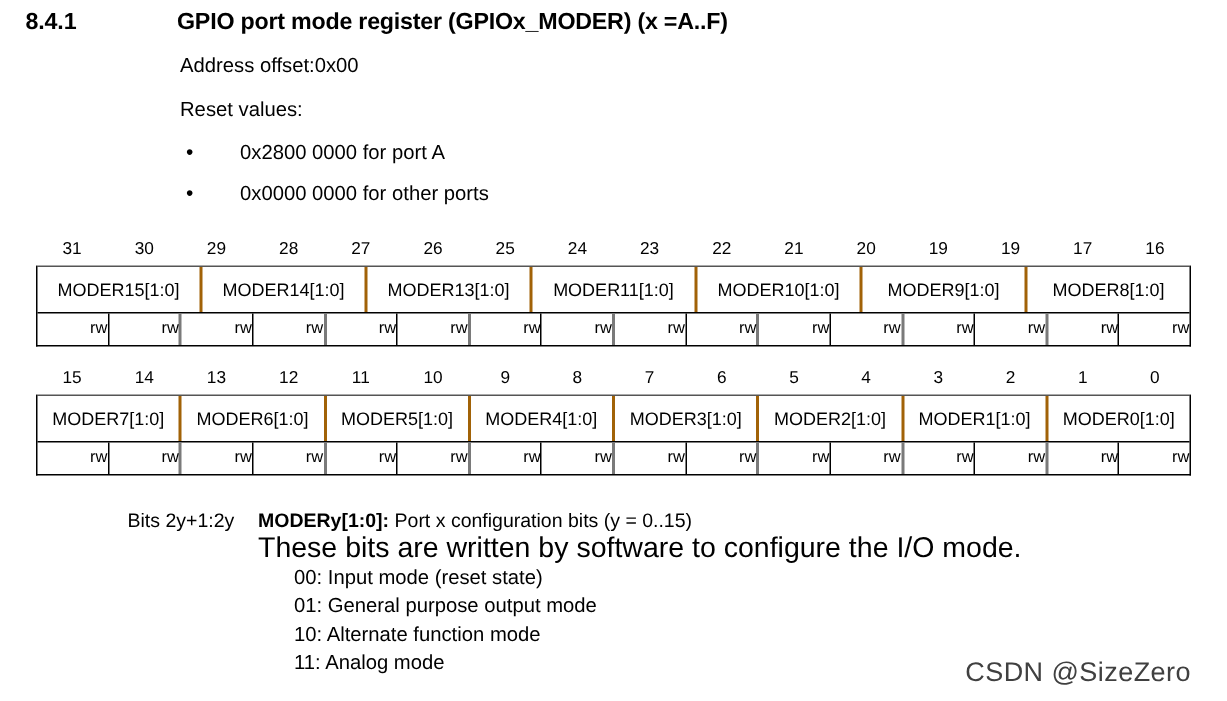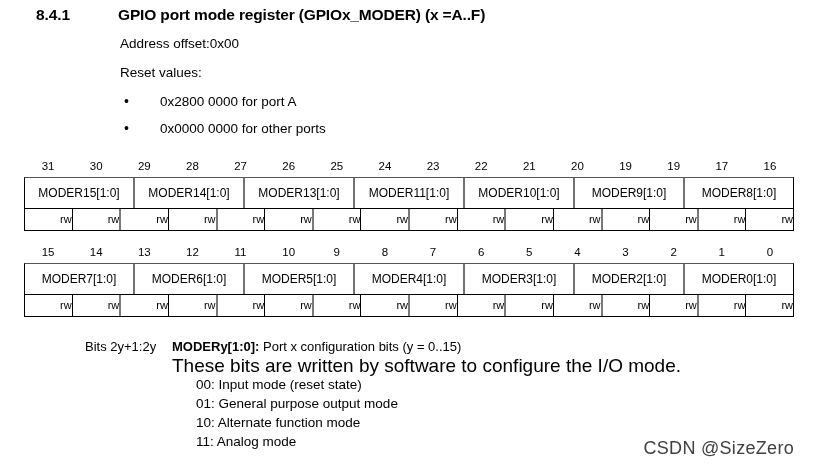--- a/index.html
+++ b/index.html
@@ -19,21 +19,21 @@
   
   .section-heading {
     position: absolute;
     left: 0;
     top: 6px;
     width: 818px;
     height: 26px;
   }
   .section-number {
     position: absolute;
-    left: 36px;
+    left: 17px;
     top: 0;
     font-size: 15.5px;
     font-weight: bold;
     letter-spacing: -0.1px;
   }
   .section-title {
     position: absolute;
     left: 118px;
     top: 0;
     font-size: 15.5px;
@@ -106,21 +106,21 @@
   .field-row {
     display: flex;
     height: 30px;
     border-bottom: 1px solid #000000;
   }
   .field-cell {
     flex: 1 1 0;
     text-align: center;
     font-size: 12px;
     line-height: 30px;
-    border-right: 2px solid #737373;
+    border-right: 2px solid #a16207;
     box-sizing: border-box;
     white-space: nowrap;
   }
   .field-cell:last-child {
     border-right: none;
   }
   .access-row {
     display: flex;
     height: 21px;
   }
@@ -280,20 +280,21 @@
     <span class="bit-num">0</span>
   </div>
   <div class="reg-grid">
     <div class="field-row">
       <span class="field-cell">MODER7[1:0]</span>
       <span class="field-cell">MODER6[1:0]</span>
       <span class="field-cell">MODER5[1:0]</span>
       <span class="field-cell">MODER4[1:0]</span>
       <span class="field-cell">MODER3[1:0]</span>
       <span class="field-cell">MODER2[1:0]</span>
+      <span class="field-cell">MODER1[1:0]</span>
       <span class="field-cell">MODER0[1:0]</span>
     </div>
     <div class="access-row">
       <span class="access-cell">rw</span>
       <span class="access-cell group-end">rw</span>
       <span class="access-cell">rw</span>
       <span class="access-cell group-end">rw</span>
       <span class="access-cell">rw</span>
       <span class="access-cell group-end">rw</span>
       <span class="access-cell">rw</span>

